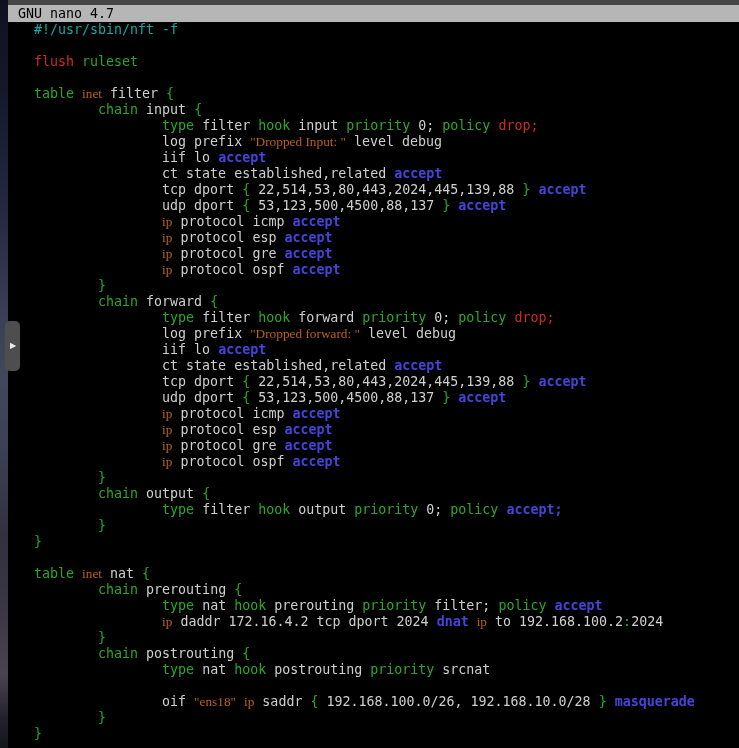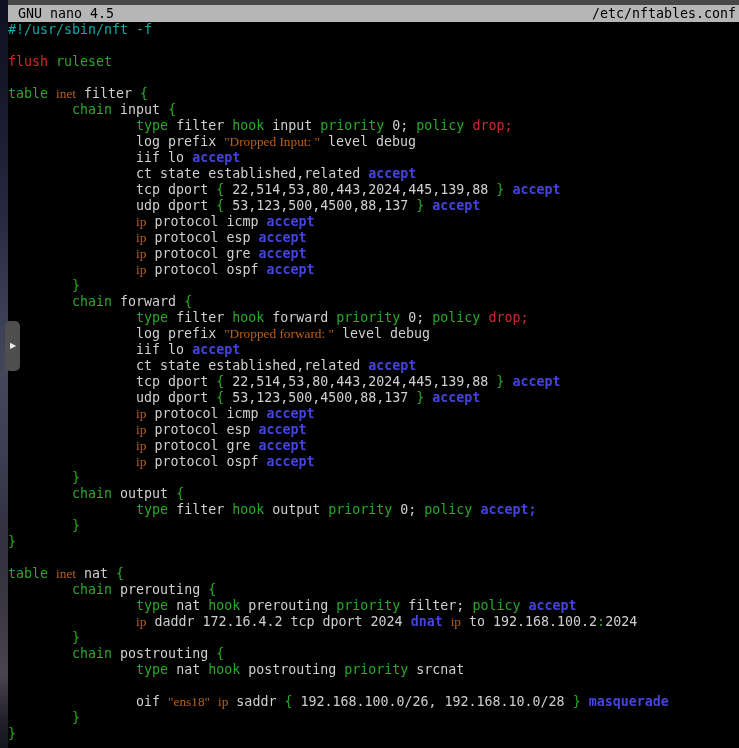--- a/index.html
+++ b/index.html
@@ -19,21 +19,21 @@
     font-size:13.3px; line-height:17px;
     display:flex; justify-content:space-between; white-space:pre;
   }
   .titlebar .app { padding-left:10px; }
   .titlebar .file { padding-right:3px; }
   .editor {
     position:absolute; top:22px; left:8px; right:0; bottom:0;
     font-size:13.3px; line-height:16px; white-space:pre;
     color: var(--c-def, #cfcfcf);
   }
-  .line { height:16px; }
+  .line { height:16px;padding-left:26px; }
   .c-def { color: var(--c-def, #cfcfcf); }
   .c-grn { color: var(--c-grn, #2aa82a); }
   .c-red { color: var(--c-red, #cc2b2b); }
   .c-org { color: var(--c-org, #bb6018); font-family: Liberation Serif, serif; }
   .c-cyn { color: var(--c-cyn, #14a7a7); }
   .c-blu { color: var(--c-blu, #4545dd); font-weight: bold; }
   .left-strip {
     position:absolute; top:0; left:0; width:8px; height:748px; z-index:5;
     background: linear-gradient(to bottom,
       #101020 0%, #16182a 12%, #252940 28%, #3a3f56 42%,
@@ -49,22 +49,21 @@
     font-family:"DejaVu Sans", sans-serif;
     font-size:8px; color:#ececec; line-height:8px; margin-left:1px;
   }
 </style>
 </head>
 <body>
 
 <div class="top-strip"></div>
 
 <div class="titlebar">
-  <span class="app">GNU nano 4.5</span>
-  <span class="file">/etc/nftables.conf</span>
+  <span class="app">GNU nano 4.7</span>
 </div>
 
 <div class="editor"><div class="line"><span class="c-cyn">#!/usr/sbin/nft -f</span></div><div class="line"></div><div class="line"><span class="c-red">flush</span><span class="c-def"> </span><span class="c-grn">ruleset</span></div><div class="line"></div><div class="line"><span class="c-grn">table</span><span class="c-def"> </span><span class="c-org">inet</span><span class="c-def"> filter </span><span class="c-grn">{</span></div><div class="line"><span class="c-def">        </span><span class="c-grn">chain</span><span class="c-def"> input </span><span class="c-grn">{</span></div><div class="line"><span class="c-def">                </span><span class="c-grn">type</span><span class="c-def"> filter </span><span class="c-grn">hook</span><span class="c-def"> input </span><span class="c-grn">priority</span><span class="c-def"> 0; </span><span class="c-grn">policy</span><span class="c-def"> </span><span class="c-red">drop;</span></div><div class="line"><span class="c-def">                log prefix </span><span class="c-org">"Dropped Input: "</span><span class="c-def"> level debug</span></div><div class="line"><span class="c-def">                iif lo </span><span class="c-blu">accept</span></div><div class="line"><span class="c-def">                ct state established,related </span><span class="c-blu">accept</span></div><div class="line"><span class="c-def">                tcp dport </span><span class="c-grn">{</span><span class="c-def"> 22,514,53,80,443,2024,445,139,88 </span><span class="c-grn">}</span><span class="c-def"> </span><span class="c-blu">accept</span></div><div class="line"><span class="c-def">                udp dport </span><span class="c-grn">{</span><span class="c-def"> 53,123,500,4500,88,137 </span><span class="c-grn">}</span><span class="c-def"> </span><span class="c-blu">accept</span></div><div class="line"><span class="c-def">                </span><span class="c-org">ip</span><span class="c-def"> protocol icmp </span><span class="c-blu">accept</span></div><div class="line"><span class="c-def">                </span><span class="c-org">ip</span><span class="c-def"> protocol esp </span><span class="c-blu">accept</span></div><div class="line"><span class="c-def">                </span><span class="c-org">ip</span><span class="c-def"> protocol gre </span><span class="c-blu">accept</span></div><div class="line"><span class="c-def">                </span><span class="c-org">ip</span><span class="c-def"> protocol ospf </span><span class="c-blu">accept</span></div><div class="line"><span class="c-def">        </span><span class="c-grn">}</span></div><div class="line"><span class="c-def">        </span><span class="c-grn">chain</span><span class="c-def"> forward </span><span class="c-grn">{</span></div><div class="line"><span class="c-def">                </span><span class="c-grn">type</span><span class="c-def"> filter </span><span class="c-grn">hook</span><span class="c-def"> forward </span><span class="c-grn">priority</span><span class="c-def"> 0; </span><span class="c-grn">policy</span><span class="c-def"> </span><span class="c-red">drop;</span></div><div class="line"><span class="c-def">                log prefix </span><span class="c-org">"Dropped forward: "</span><span class="c-def"> level debug</span></div><div class="line"><span class="c-def">                iif lo </span><span class="c-blu">accept</span></div><div class="line"><span class="c-def">                ct state established,related </span><span class="c-blu">accept</span></div><div class="line"><span class="c-def">                tcp dport </span><span class="c-grn">{</span><span class="c-def"> 22,514,53,80,443,2024,445,139,88 </span><span class="c-grn">}</span><span class="c-def"> </span><span class="c-blu">accept</span></div><div class="line"><span class="c-def">                udp dport </span><span class="c-grn">{</span><span class="c-def"> 53,123,500,4500,88,137 </span><span class="c-grn">}</span><span class="c-def"> </span><span class="c-blu">accept</span></div><div class="line"><span class="c-def">                </span><span class="c-org">ip</span><span class="c-def"> protocol icmp </span><span class="c-blu">accept</span></div><div class="line"><span class="c-def">                </span><span class="c-org">ip</span><span class="c-def"> protocol esp </span><span class="c-blu">accept</span></div><div class="line"><span class="c-def">                </span><span class="c-org">ip</span><span class="c-def"> protocol gre </span><span class="c-blu">accept</span></div><div class="line"><span class="c-def">                </span><span class="c-org">ip</span><span class="c-def"> protocol ospf </span><span class="c-blu">accept</span></div><div class="line"><span class="c-def">        </span><span class="c-grn">}</span></div><div class="line"><span class="c-def">        </span><span class="c-grn">chain</span><span class="c-def"> output </span><span class="c-grn">{</span></div><div class="line"><span class="c-def">                </span><span class="c-grn">type</span><span class="c-def"> filter </span><span class="c-grn">hook</span><span class="c-def"> output </span><span class="c-grn">priority</span><span class="c-def"> 0; </span><span class="c-grn">policy</span><span class="c-def"> </span><span class="c-blu">accept;</span></div><div class="line"><span class="c-def">        </span><span class="c-grn">}</span></div><div class="line"><span class="c-grn">}</span></div><div class="line"></div><div class="line"><span class="c-grn">table</span><span class="c-def"> </span><span class="c-org">inet</span><span class="c-def"> nat </span><span class="c-grn">{</span></div><div class="line"><span class="c-def">        </span><span class="c-grn">chain</span><span class="c-def"> prerouting </span><span class="c-grn">{</span></div><div class="line"><span class="c-def">                </span><span class="c-grn">type</span><span class="c-def"> nat </span><span class="c-grn">hook</span><span class="c-def"> prerouting </span><span class="c-grn">priority</span><span class="c-def"> filter; </span><span class="c-grn">policy</span><span class="c-def"> </span><span class="c-blu">accept</span></div><div class="line"><span class="c-def">                </span><span class="c-org">ip</span><span class="c-def"> daddr 172.16.4.2 tcp dport 2024 </span><span class="c-blu">dnat</span><span class="c-def"> </span><span class="c-org">ip</span><span class="c-def"> to 192.168.100.2</span><span class="c-grn">:</span><span class="c-def">2024</span></div><div class="line"><span class="c-def">        </span><span class="c-grn">}</span></div><div class="line"><span class="c-def">        </span><span class="c-grn">chain</span><span class="c-def"> postrouting </span><span class="c-grn">{</span></div><div class="line"><span class="c-def">                </span><span class="c-grn">type</span><span class="c-def"> nat </span><span class="c-grn">hook</span><span class="c-def"> postrouting </span><span class="c-grn">priority</span><span class="c-def"> srcnat</span></div><div class="line"></div><div class="line"><span class="c-def">                oif </span><span class="c-org">"ens18"</span><span class="c-def"> </span><span class="c-org">ip</span><span class="c-def"> saddr </span><span class="c-grn">{</span><span class="c-def"> 192.168.100.0/26, 192.168.10.0/28 </span><span class="c-grn">}</span><span class="c-def"> </span><span class="c-blu">masquerade</span></div><div class="line"><span class="c-def">        </span><span class="c-grn">}</span></div><div class="line"><span class="c-grn">}</span></div></div>
 
 <div class="left-strip"></div>
 
 <div class="handle">
   <span class="arrow">▶</span>
 </div>
 

